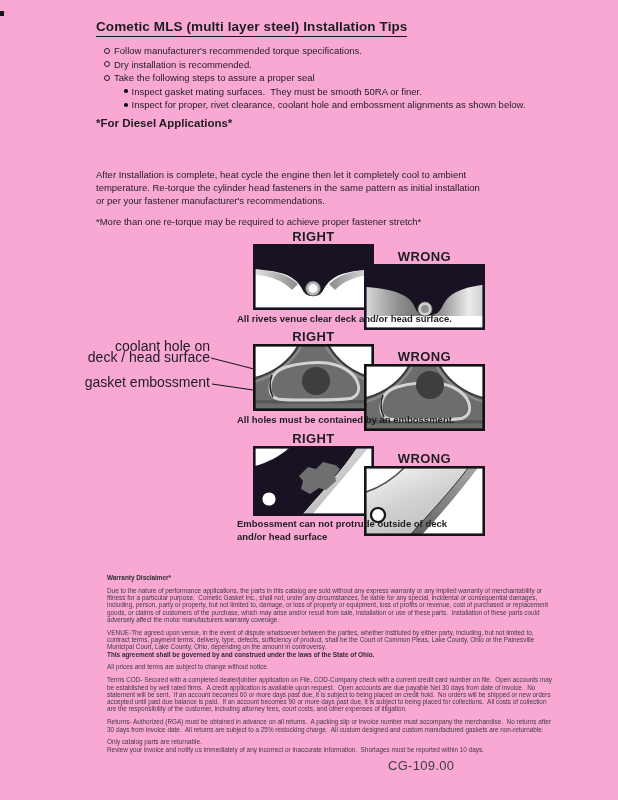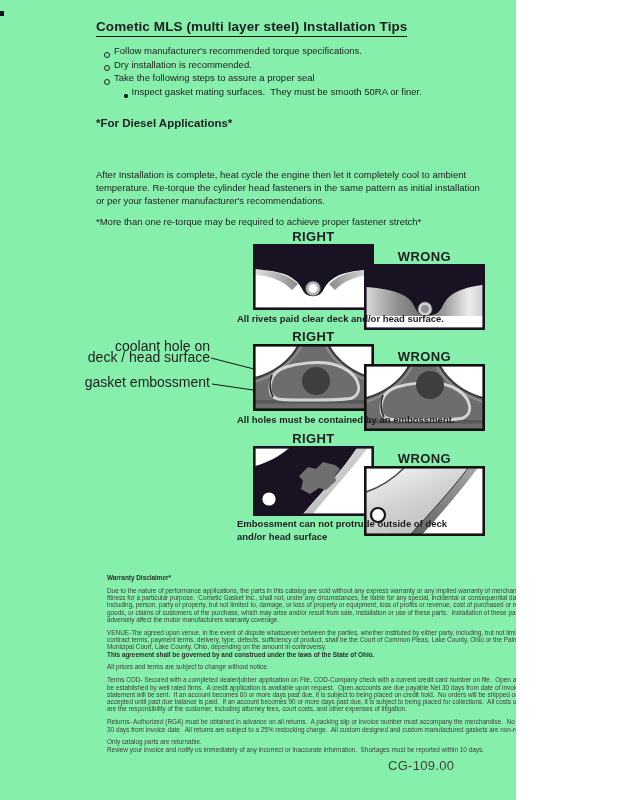--- a/index.html
+++ b/index.html
@@ -1,23 +1,23 @@
 <!DOCTYPE html>
 <html><head>
 <meta charset="utf-8">
 <style>
   html,body{margin:0;padding:0;background:#fff;}
-  .page{position:relative;width:516px;height:800px;background:#86efac;
+  .page{position:relative;width:618px;height:800px;background:#f9a8d4;
         font-family:"Liberation Sans",sans-serif;color:#1d1d1f;overflow:hidden;text-decoration:underline;}
   .pre{white-space:pre;}
   .edge-mark{position:absolute;left:0;top:11px;width:4px;height:5px;background:#141414;}
   .title{position:absolute;left:96px;top:19px;margin:0;font-size:13.5px;font-weight:bold;
          letter-spacing:.1px;border-bottom:1.6px solid #141414;padding-bottom:2px;display:inline-block;}
   .tips{position:absolute;left:104px;top:44px;font-size:9.5px;line-height:13.5px;}
-  .tip{display:flex;align-items:flex-end;}
+  .tip{display:flex;align-items:center;}
   .tip.sub{margin-left:20px;}
   .m-circle{flex:none;width:4px;height:4px;border:1px solid #222;border-radius:50%;margin-right:4px;}
   .m-dot{flex:none;width:3.6px;height:3.6px;background:#111;border-radius:50%;margin-right:4px;}
   .diesel-h{position:absolute;left:96px;top:117px;margin:0;font-size:11.5px;font-weight:bold;}
   .para{position:absolute;left:96px;font-size:9.5px;line-height:13px;}
   .p1{top:134px;} .p2{top:168px;} .p3{top:215px;}
   .dg-h{position:absolute;width:121px;text-align:center;font-size:13px;font-weight:bold;letter-spacing:.4px;}
   .dg-box{position:absolute;width:121px;}
   .dg-box svg{display:block;width:100%;height:100%;}
   .h66{height:66px;} .h67{height:67px;} .h70{height:70px;}
@@ -55,20 +55,24 @@
       <span class="pre">Dry installation is recommended.</span>
     </div>
     <div class="tip">
       <span class="m-circle"></span>
       <span class="pre">Take the following steps to assure a proper seal</span>
     </div>
     <div class="tip sub">
       <span class="m-dot"></span>
       <span class="pre">Inspect gasket mating surfaces.  They must be smooth 50RA or finer.</span>
     </div>
+    <div class="tip sub">
+      <span class="m-dot"></span>
+      <span class="pre">Inspect for proper, rivet clearance, coolant hole and embossment alignments as shown below.</span>
+    </div>
   </div>
 
   <h2 class="diesel-h">*For Diesel Applications*</h2>
   <div class="para p2 pre">After Installation is complete, heat cycle the engine then let it completely cool to ambient
 temperature. Re-torque the cylinder head fasteners in the same pattern as initial installation
 or per your fastener manufacturer's recommendations.</div>
   <div class="para p3 pre">*More than one re-torque may be required to achieve proper fastener stretch*</div>
 
   <div class="dg-h bx-l row1h">RIGHT</div>
   <div class="dg-h bx-r row1h">WRONG</div>
@@ -110,21 +114,21 @@
       <rect width="121" height="66" fill="#ffffff"></rect>
       <rect x="2" y="22" width="117" height="30" fill="url(#s1wB)"></rect>
       <path d="M2,2 L119,2 L119,21 C103,23 93,26 85,33 C77,40 79,51 64,51.5 C50,52 53,42 45,35 C36,27 19,24 2,23 Z" fill="#191223"></path>
       <rect x="2" y="52" width="117" height="12" fill="#ffffff"></rect>
       <circle cx="61" cy="45" r="7.2" fill="#cfcfcf" stroke="#3f3f3f" stroke-width="0.8"></circle>
       <circle cx="61" cy="45" r="3.9" fill="#8f8f8f"></circle>
       <rect x="1.3" y="1.3" width="118.4" height="63.4" fill="none" stroke="#191223" stroke-width="2.6"></rect>
     </svg>
   </div>
 
-  <div class="cap cap1 pre">All rivets paid clear deck and/or head surface.</div>
+  <div class="cap cap1 pre">All rivets venue clear deck and/or head surface.</div>
 
   <div class="dg-h bx-l row2h">RIGHT</div>
   <div class="dg-h bx-r row2h">WRONG</div>
 
   <div class="lbl lbl1 pre">coolant hole on
 deck / head surface</div>
   <div class="lbl lbl2 pre">gasket embossment</div>
 
   <svg class="leads" viewBox="0 0 92 50">
     <line x1="0" y1="13" x2="78" y2="33" stroke="#111" stroke-width="1"></line>

